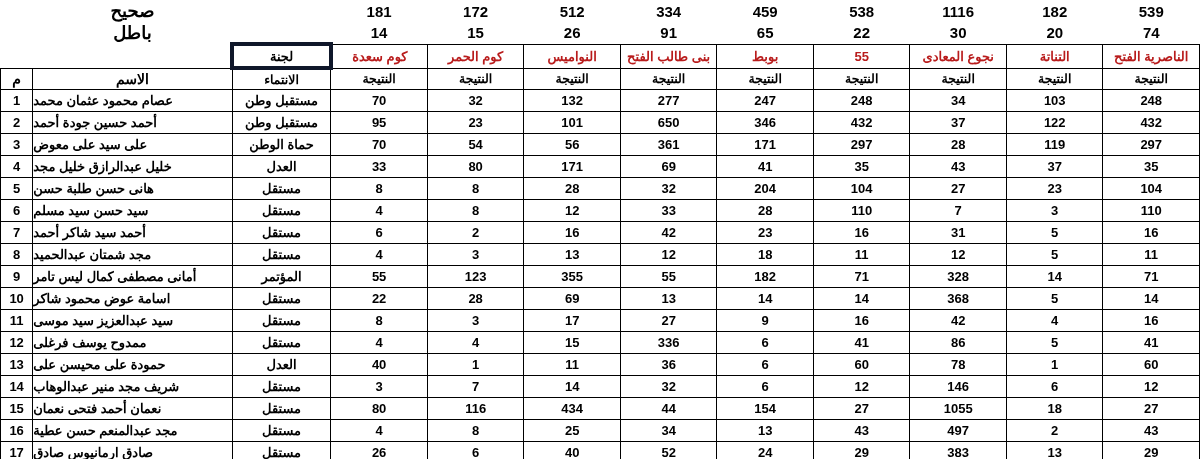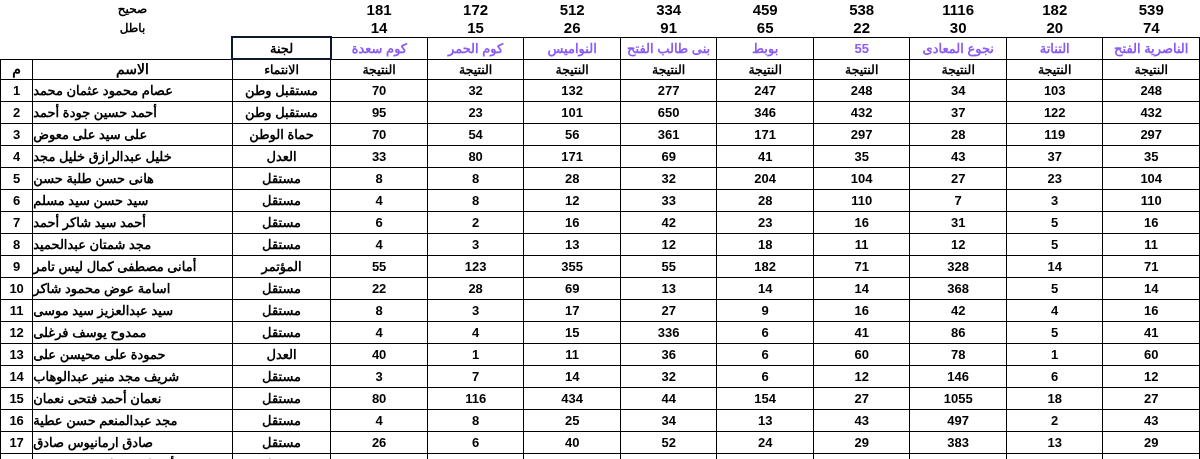--- a/index.html
+++ b/index.html
@@ -33,33 +33,34 @@
     overflow: hidden;
   }
   
   .summary td {
     height: 18px;
     font-size: 15px;
     color: #000;
     border: none;
   }
   .summary td.lbl {
-    font-size: 12px;
-    color: #000;
+    font-size: 18px;
+    color: #000;
+    font-family: Liberation Serif, serif;
   }
   
   .partyrow td {
     height: 20px;
     font-size: 13px;
-    color: #8b5cf6;
+    color: #b91c1c;
     border: 1px solid #000;
   }
   .partyrow td.plain {
     color: #000;
-    border: 2px solid #0f172a;
+    border: 4px solid #0f172a;
   }
   .partyrow td.nb {
     border: none;
   }
   
   .hdr td {
     height: 19px;
     font-size: 12.5px;
     color: #000;
     border: 1px solid #000;

